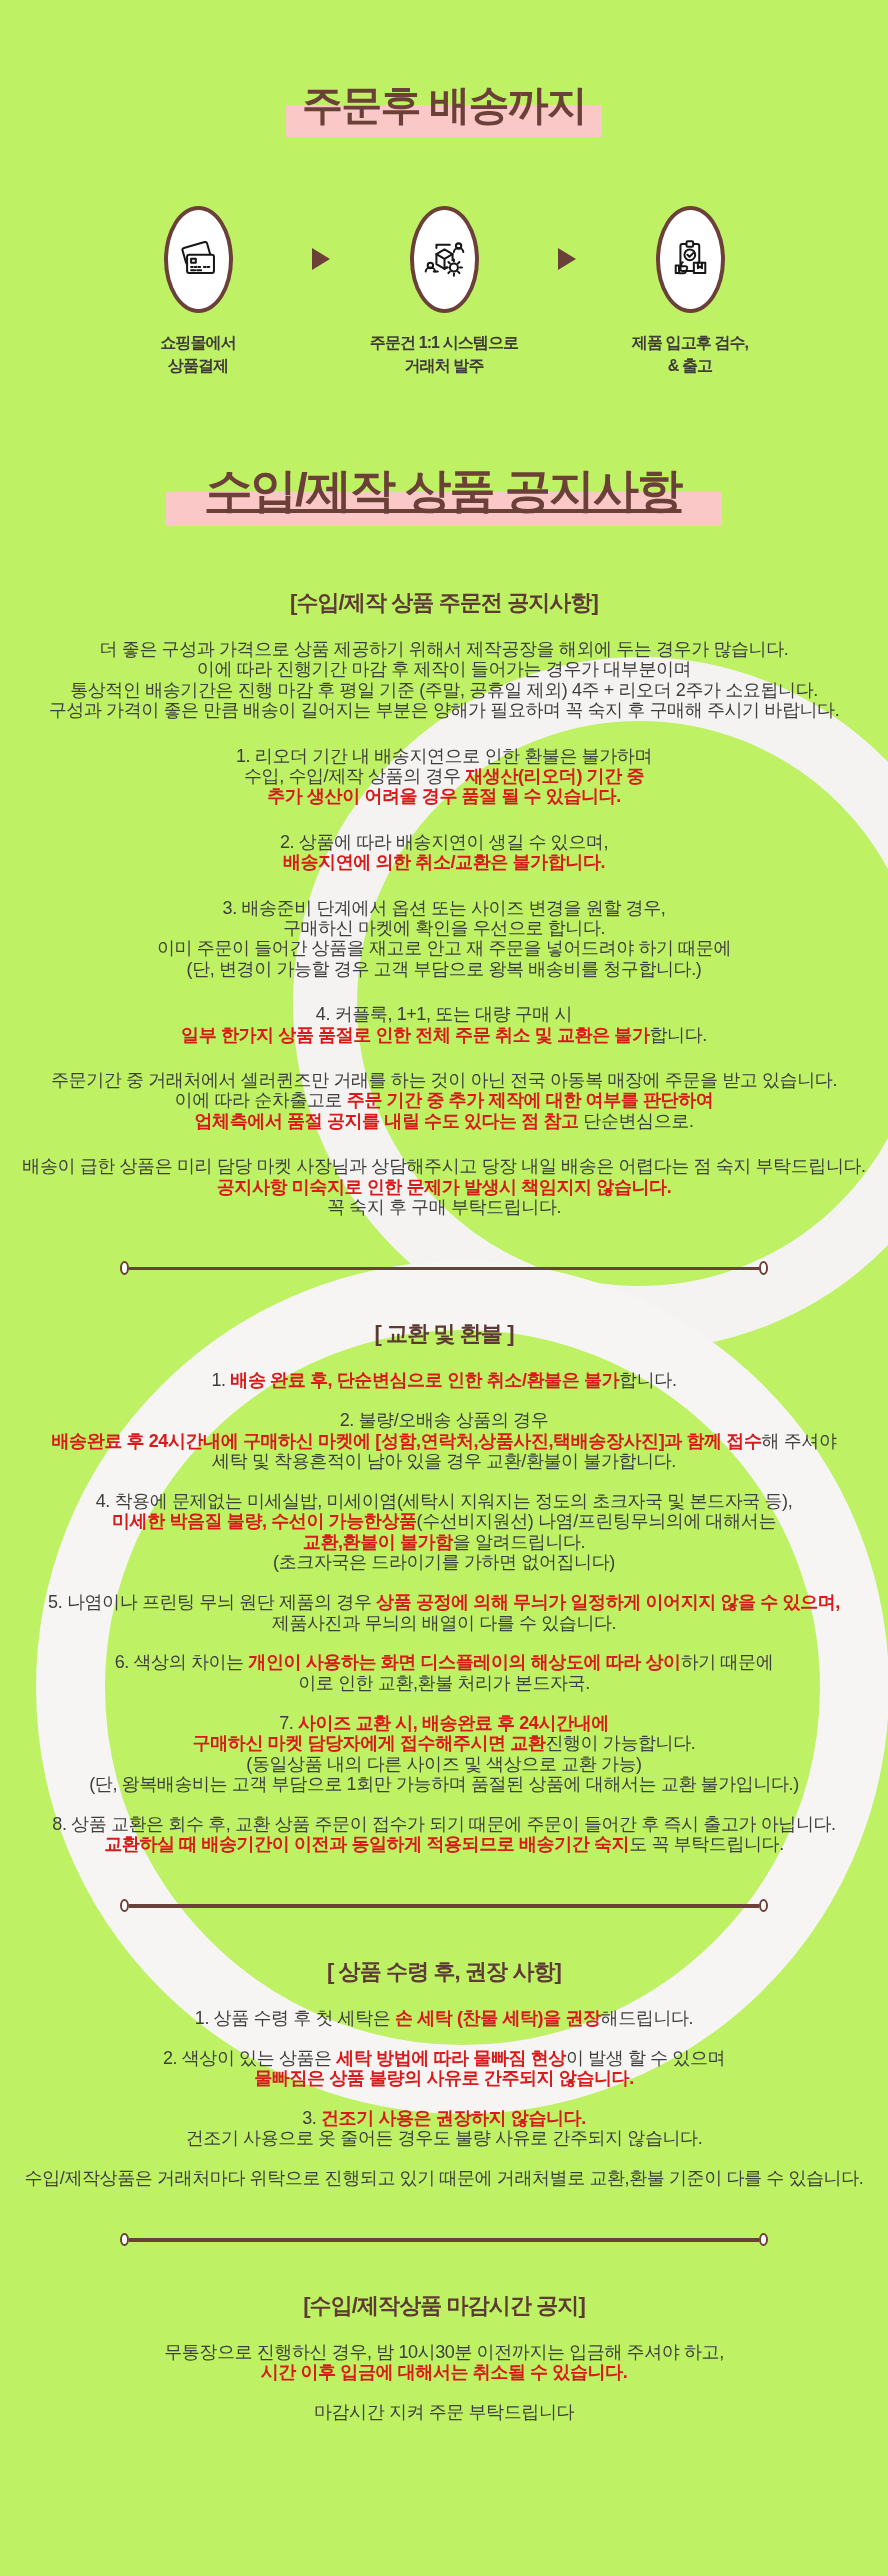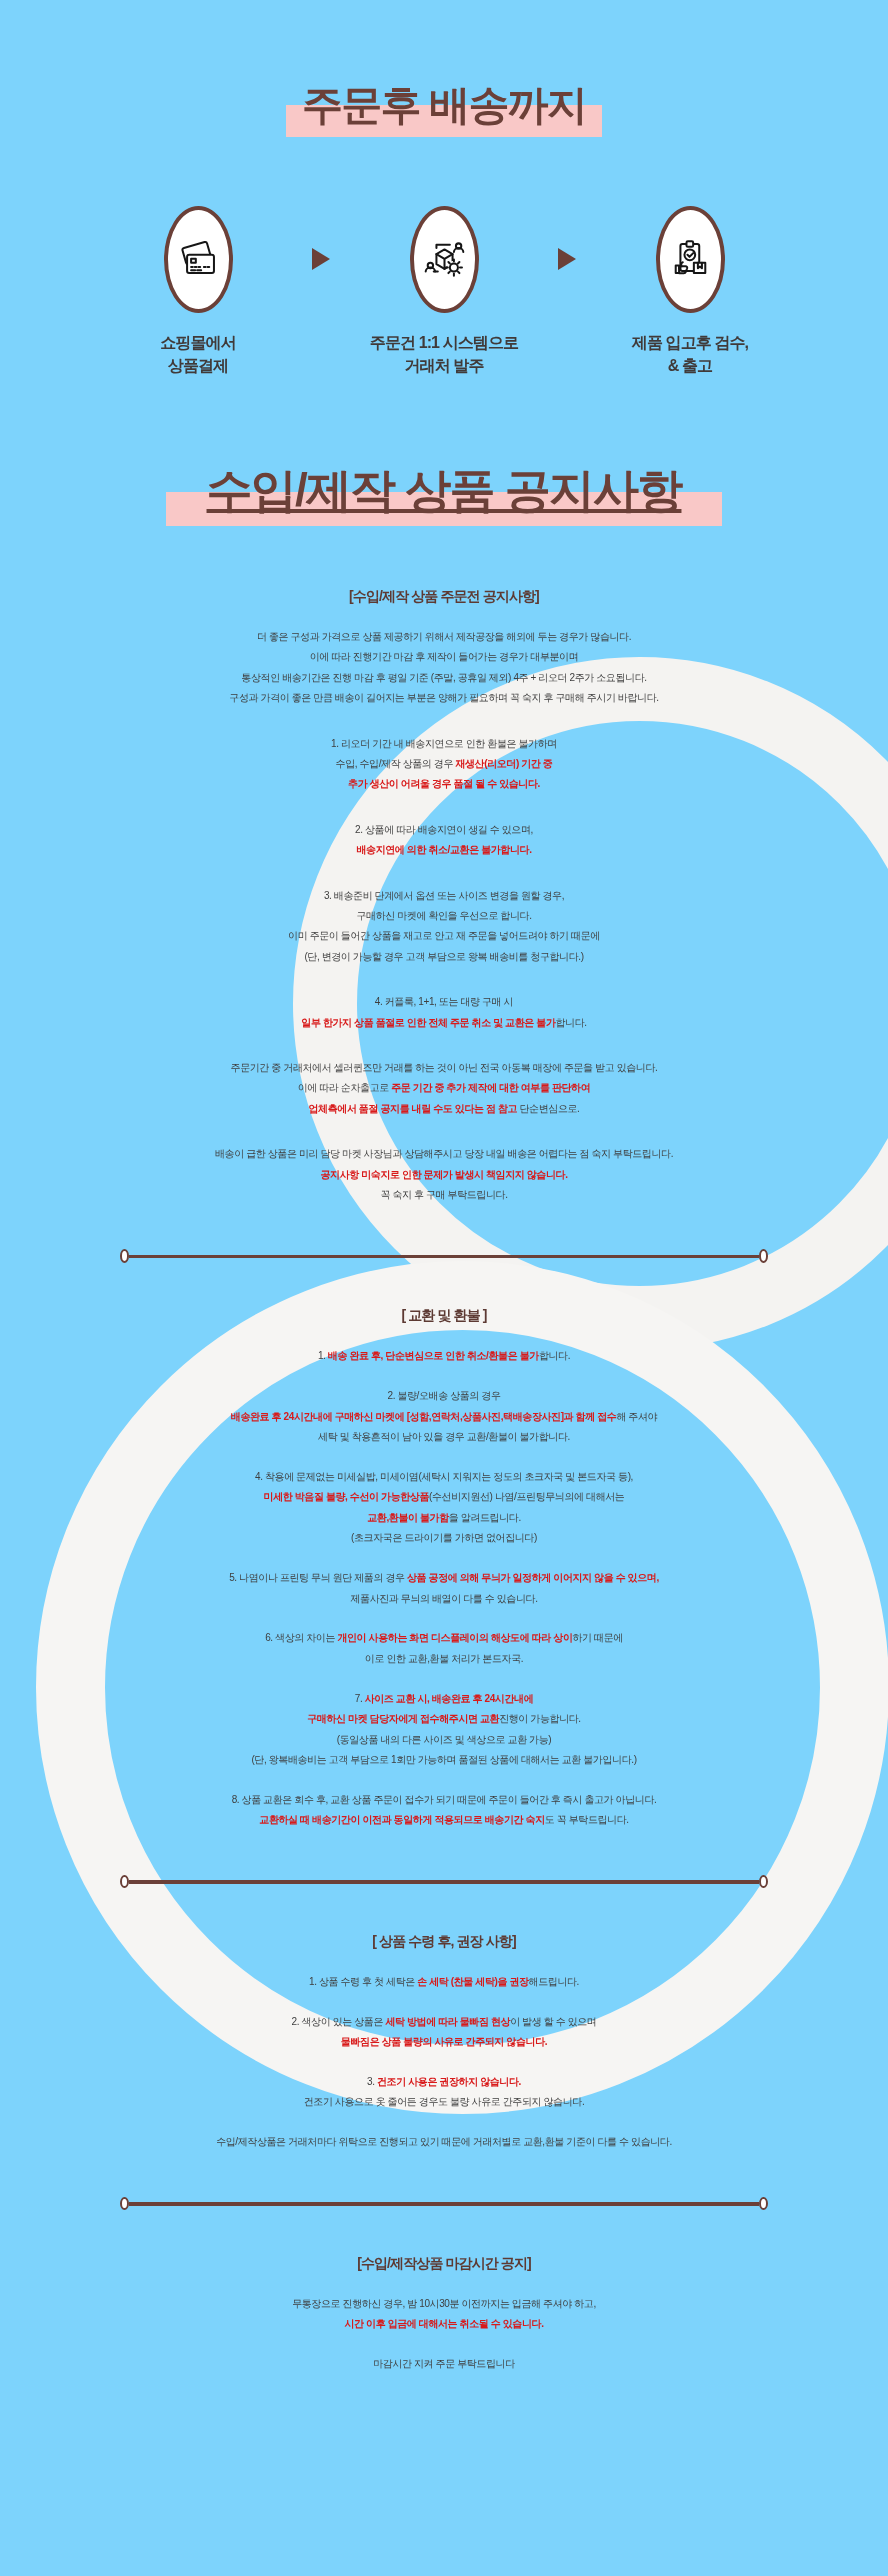--- a/index.html
+++ b/index.html
@@ -6,21 +6,21 @@
     --brown:#6b4038;
     --brown2:#5d3a33;
     --pink:#f9c8c7;
     --red:#d81a1a;
     --text:#3e3e3e;
     --label:#403a39;
   }
   *{box-sizing:border-box;}
   html,body{margin:0;padding:0;background:#ffffff;}
   body{font-family:"Liberation Sans",sans-serif;color:var(--text);}
-  .page{position:relative;width:888px;height:2576px;margin:0 auto;background:#7dd3fc;overflow:hidden;}
+  .page{position:relative;width:888px;height:2576px;margin:0 auto;background:#bef264;overflow:hidden;}
   
   .wm{position:absolute;border-radius:50%;pointer-events:none;}
   .wm1{left:293px;top:657px;width:693px;height:693px;border:64px solid #f4f3f1;}
   .wm2{left:36px;top:1261px;width:853px;height:853px;border:69px solid #f6f5f3;}
   .inner{position:relative;z-index:1;padding-top:78px;}
 
   
   .banner{text-align:center;}
   .banner .hl{
     display:inline-block;font-weight:800;color:var(--brown);letter-spacing:-1.8px;
@@ -38,22 +38,22 @@
         display:flex;align-items:center;justify-content:center;background:#fff;}
   .oval svg{display:block;}
   .step-label{margin-top:18px;font-size:16px;font-weight:700;color:var(--label);
               text-align:center;line-height:23px;letter-spacing:-0.9px;}
   .arrow{width:0;height:0;border-top:11.5px solid transparent;border-bottom:11.5px solid transparent;
          border-left:18.7px solid var(--brown);margin-top:42px;}
 
   
   .content{margin-top:62px;}
   .section{text-align:center;}
-  .section-heading{margin:0 0 21px;font-size:14px;font-weight:800;color:var(--brown2);letter-spacing:-0.9px;text-align:center;}
-  .block{margin:0 auto 19.5px;font-size:10px;line-height:20.4px;letter-spacing:-0.4px;color:var(--text);}
+  .section-heading{margin:0 0 21px;font-size:22px;font-weight:800;color:var(--brown2);letter-spacing:-0.9px;text-align:center;}
+  .block{margin:0 auto 19.5px;font-size:18px;line-height:20.4px;letter-spacing:-0.4px;color:var(--text);}
   .section:first-of-type .block{margin-bottom:25px;}
   .block:last-child{margin-bottom:0;}
   .red{color:var(--red);font-weight:700;}
 
   
   .divider{position:relative;width:648px;height:14px;margin:44px auto;}
   .divider .dline{position:absolute;left:9px;right:9px;top:5.3px;height:3.6px;background:var(--brown);}
   .divider .end{position:absolute;top:0;width:9px;height:13.3px;border:2.7px solid var(--brown);
                 border-radius:50%;background:#fff;}
   .divider .end.l{left:0;}

